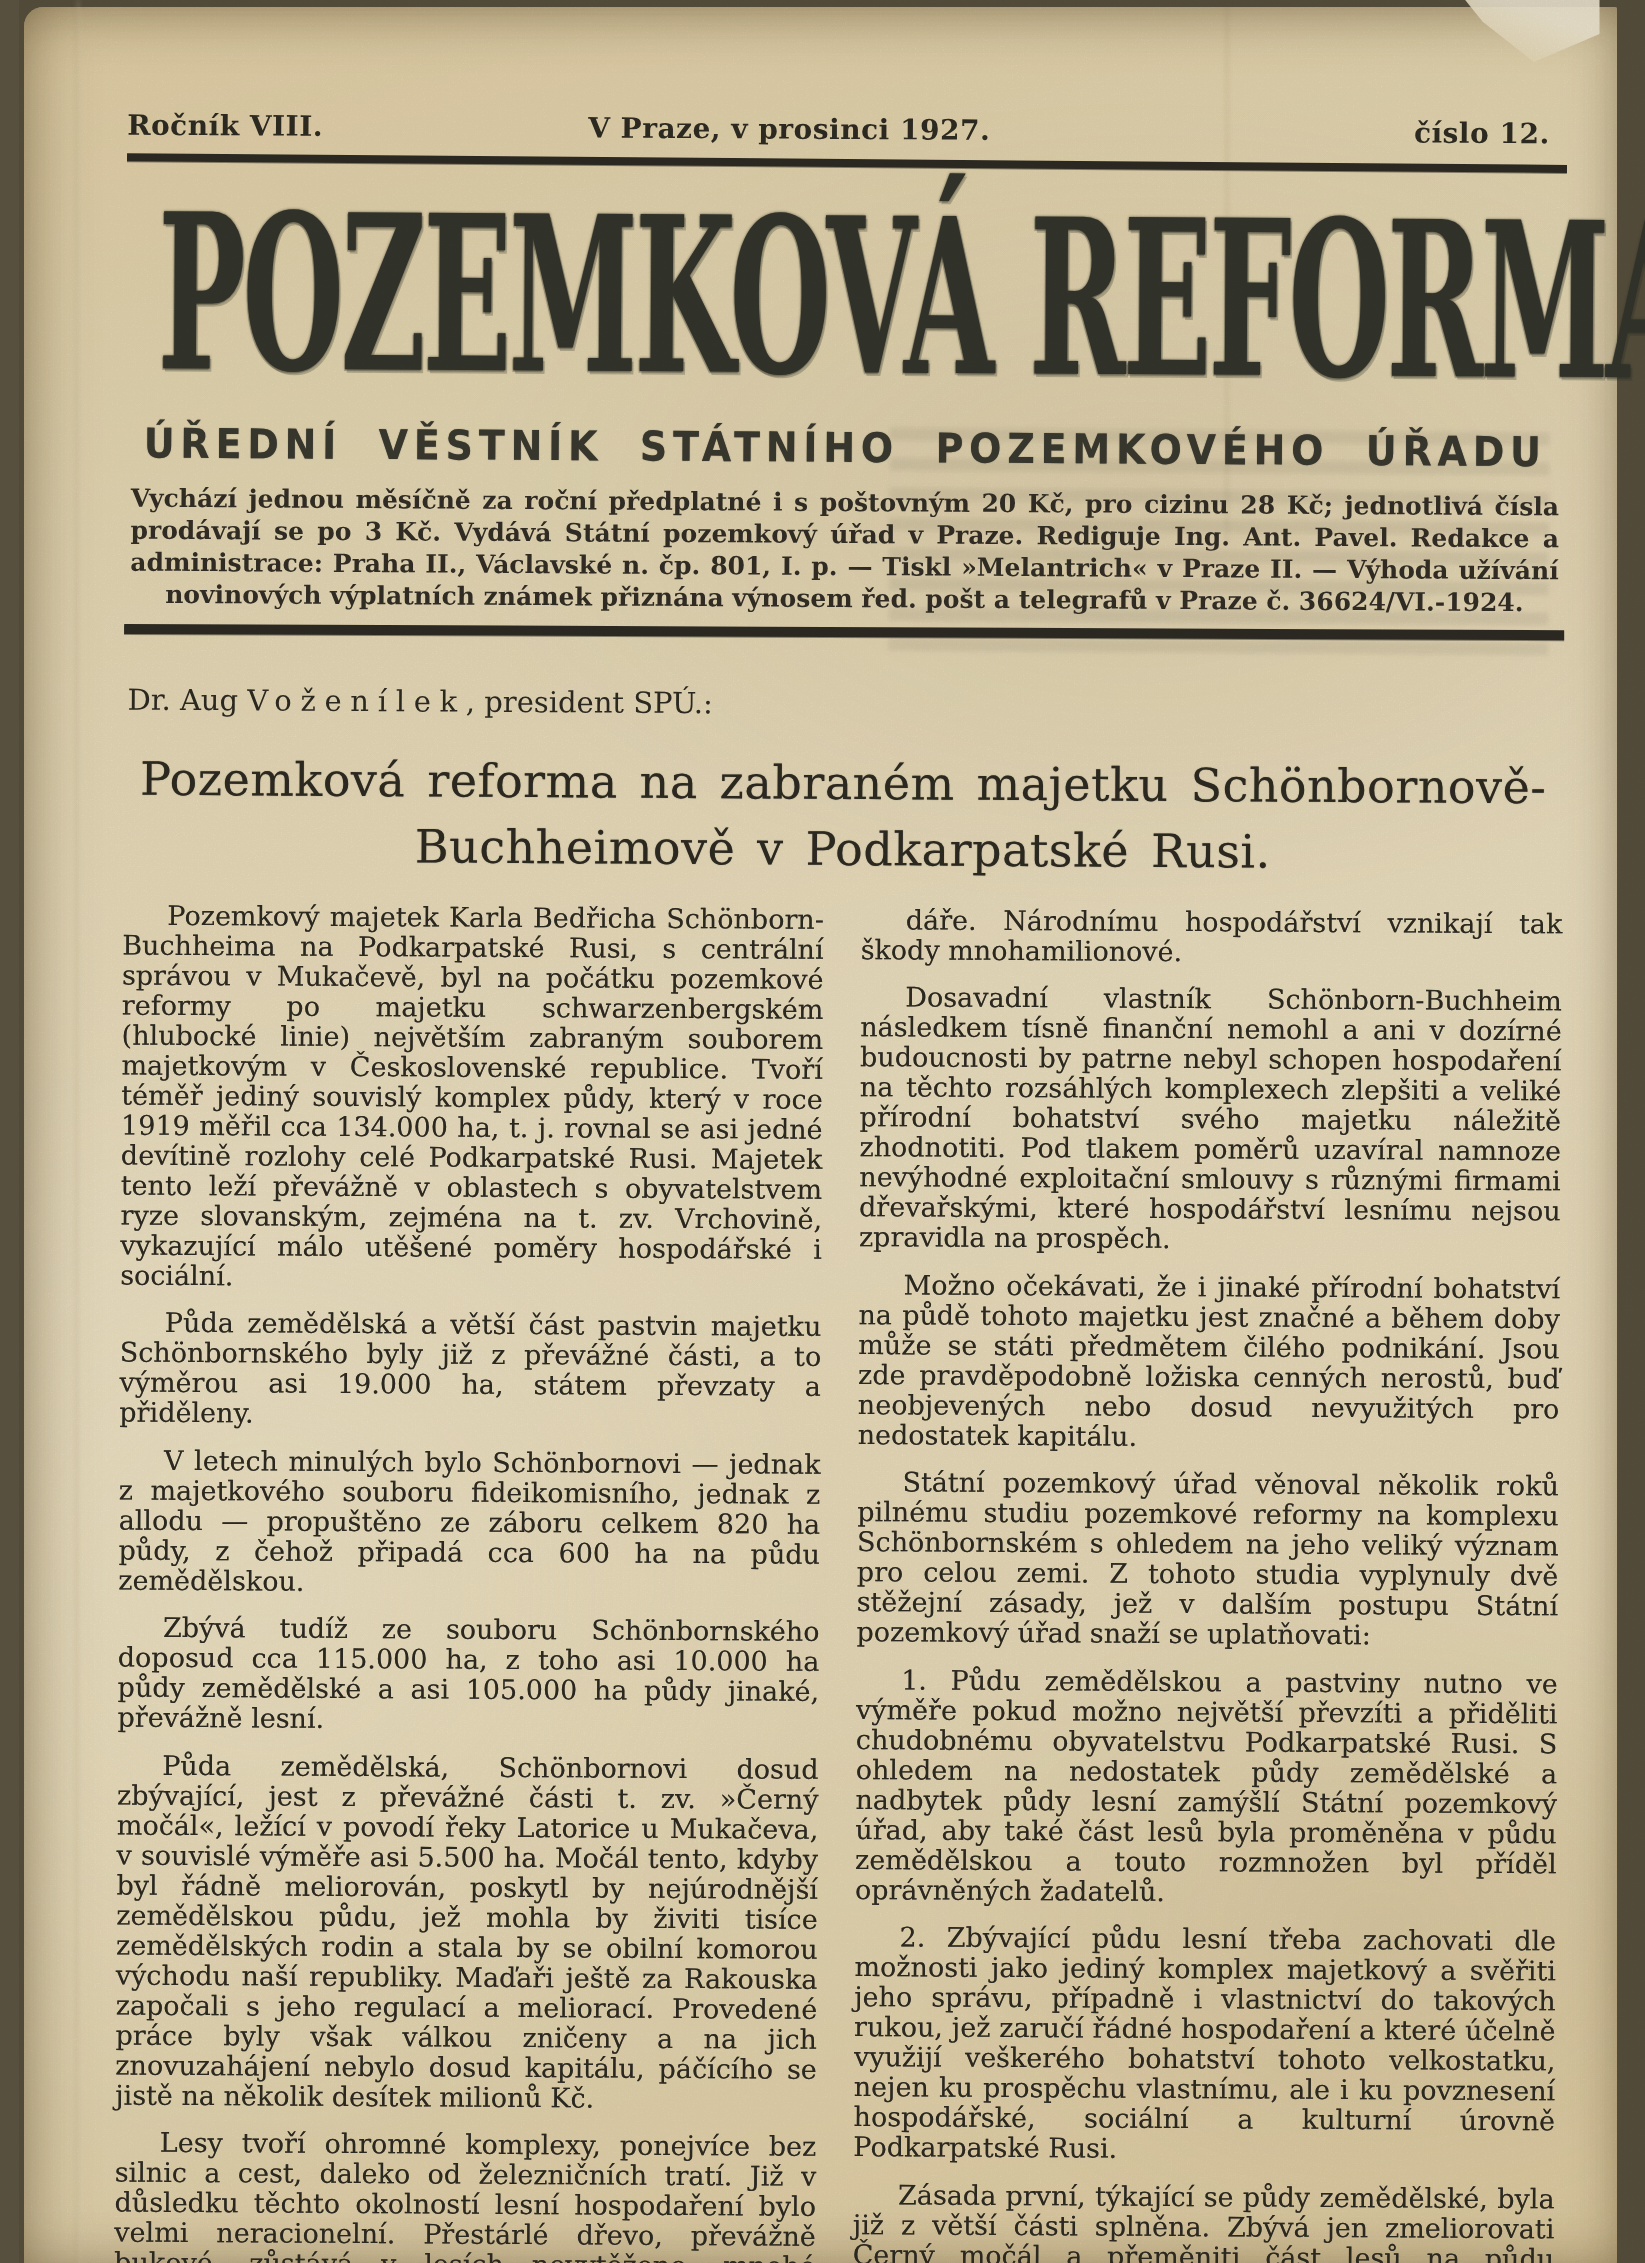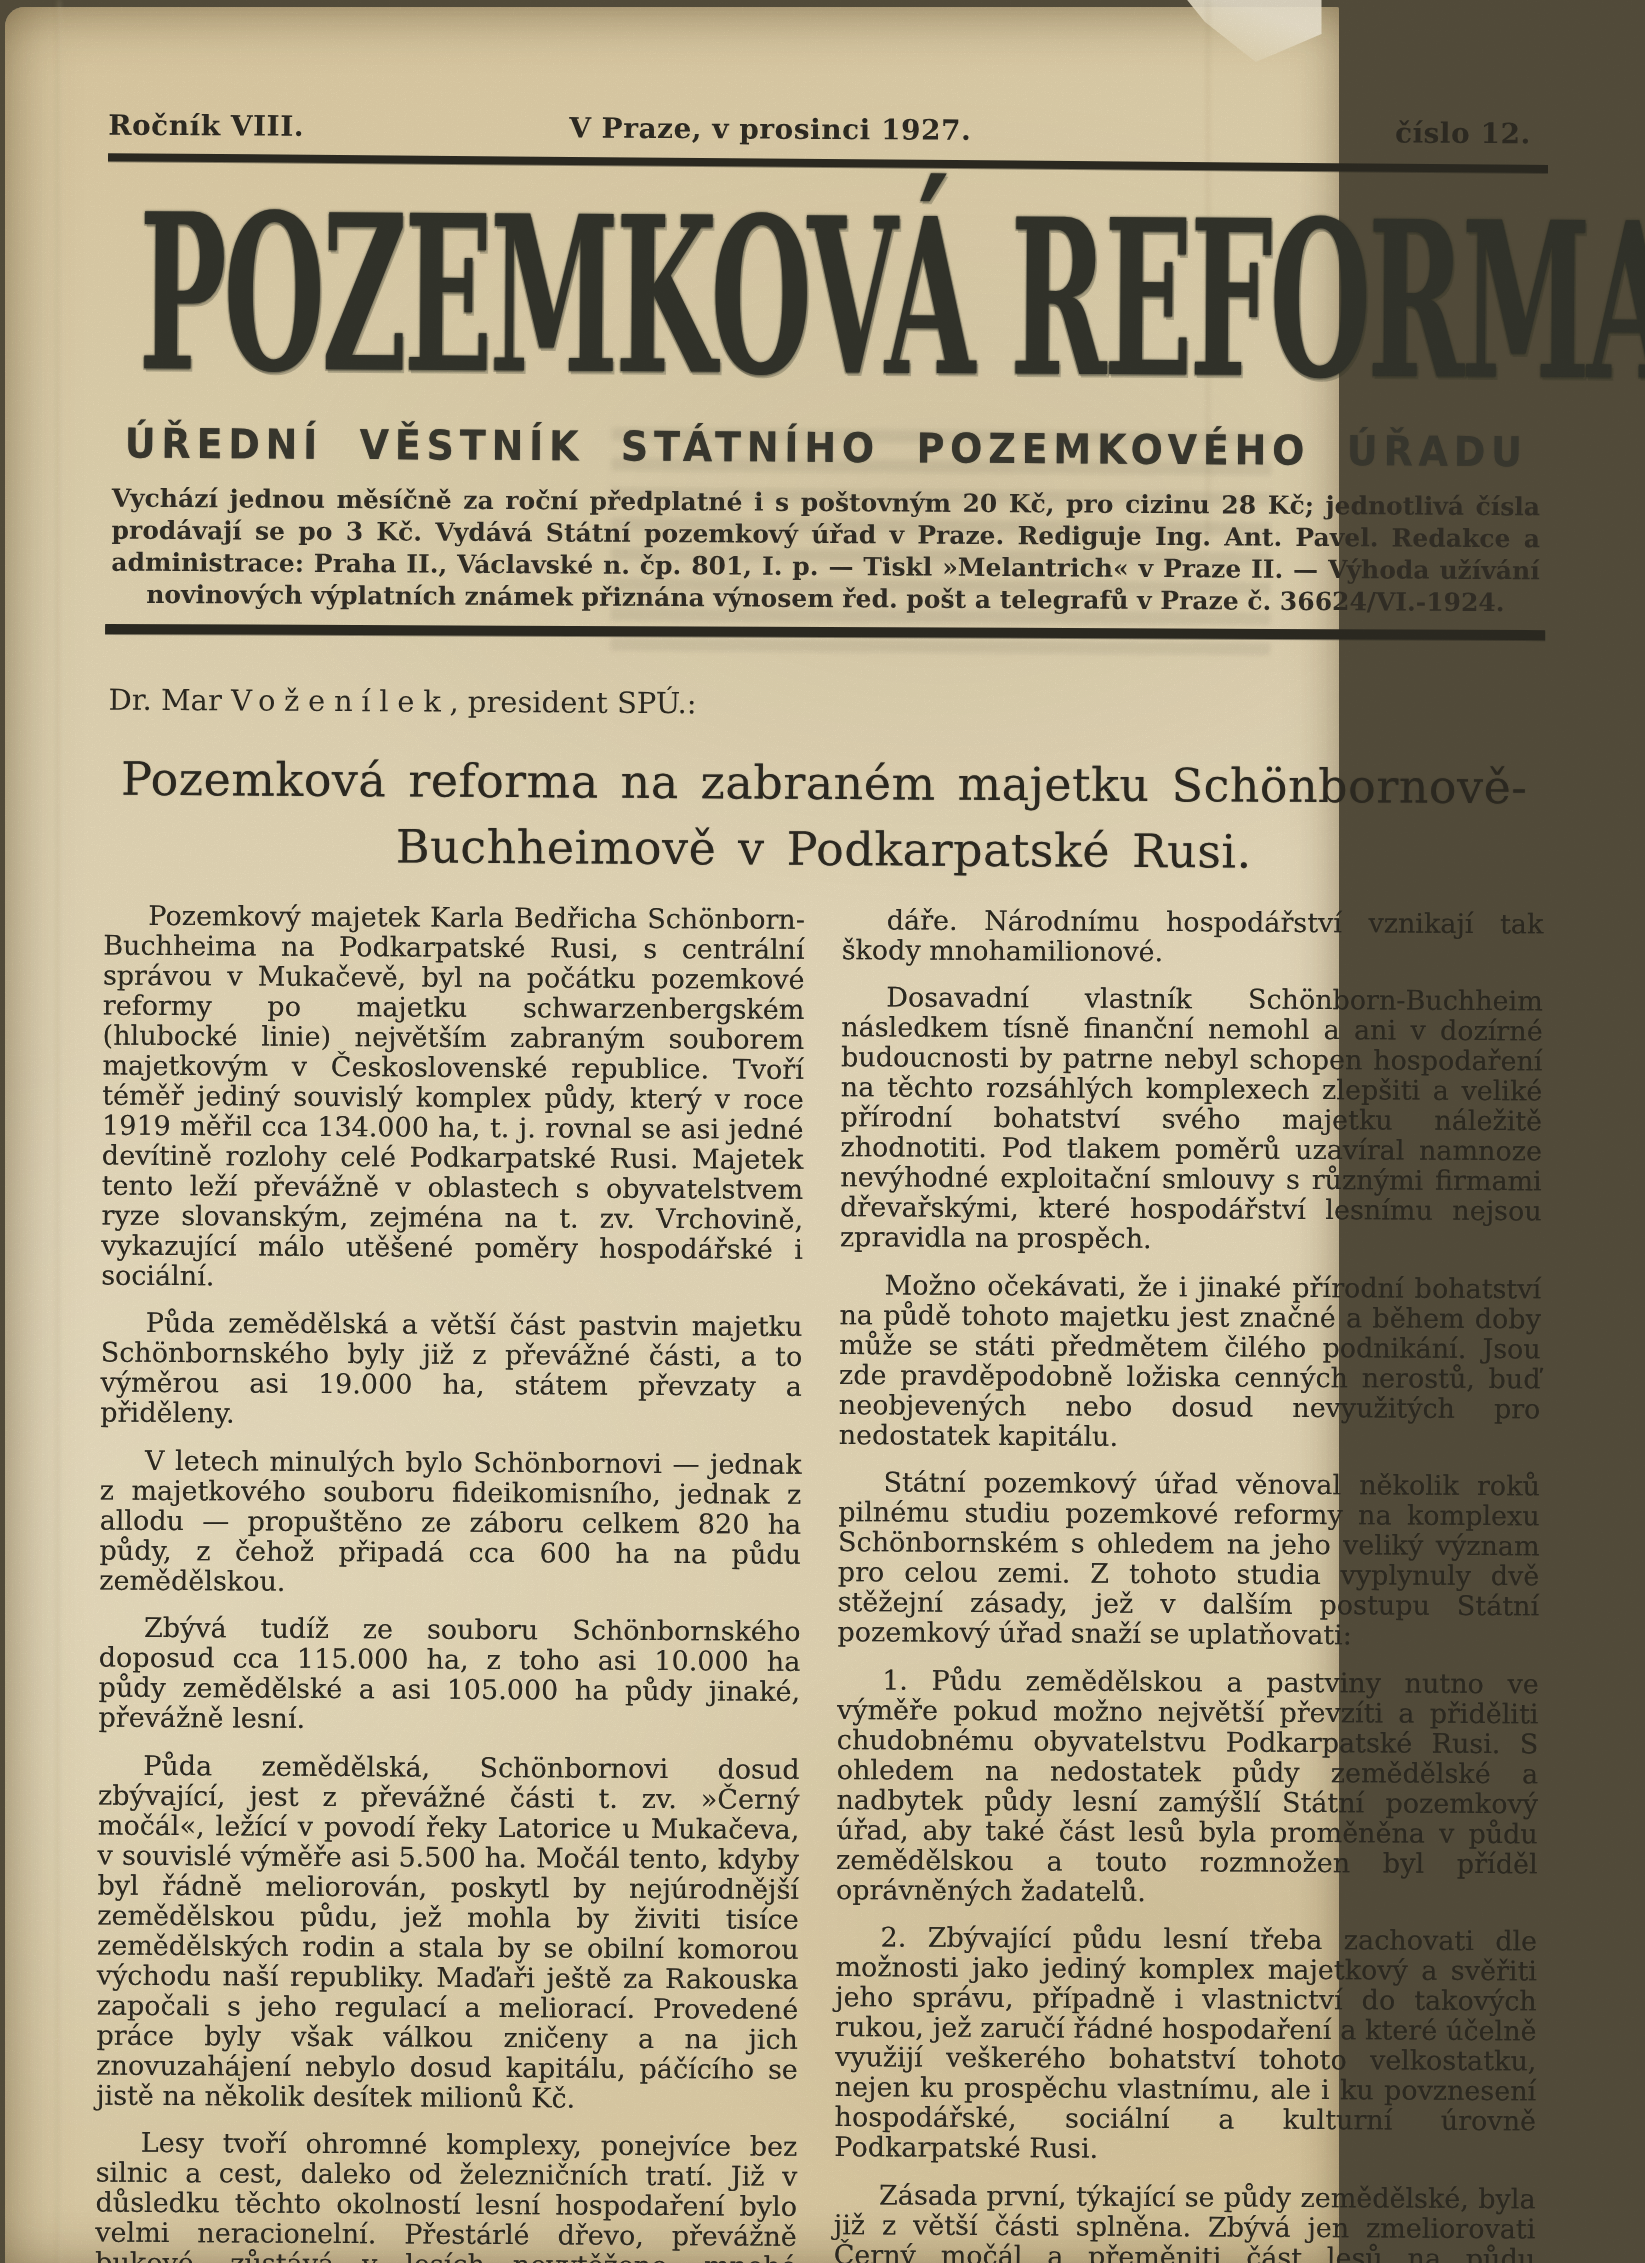--- a/index.html
+++ b/index.html
@@ -2,21 +2,21 @@
 <html lang="cs"><head>
 <meta charset="utf-8">
 <style>
   html,body{margin:0;padding:0;}
   body{
     width:1646px;height:2264px;
     background:#57503e;
     overflow:hidden;
     font-family:"DejaVu Serif", serif;
   }
-  .scan{position:relative;width:1339px;height:2264px;}
+  .scan{position:relative;width:1598px;height:2264px;margin-left:19px;}
   .paper{
     position:absolute;left:4.9px;top:6.8px;right:0;bottom:0;
     background:
       radial-gradient(ellipse 1164px 679px at 70% 22%, rgba(150,125,75,.10), transparent 60%),
       radial-gradient(ellipse 873px 873px at 15% 70%, rgba(255,248,225,.25), transparent 65%),
       radial-gradient(ellipse 679px 485px at 85% 85%, rgba(140,110,60,.10), transparent 70%),
       linear-gradient(168deg,#e4d2aa 0%, #e9dcba 22%, #efe3c6 48%, #ebdebd 72%, #e2d0a6 100%);
     border-radius:19.4px 1.9px 1.9px 1.9px;
     box-shadow:
       inset 33px 0 68px -29px rgba(90,70,35,.38),
@@ -128,21 +128,21 @@
     <div class="masthead-wrap">
       <h1 class="masthead">POZEMKOVÁ REFORMA</h1>
     </div>
 
     <div class="subtitle">ÚŘEDNÍ VĚSTNÍK STÁTNÍHO POZEMKOVÉHO ÚŘADU</div>
 
     <p class="imprint">Vychází jednou měsíčně za roční předplatné i s poštovným 20 Kč, pro cizinu 28 Kč; jednotlivá čísla prodávají se po 3 Kč. Vydává Státní pozemkový úřad v Praze. Rediguje Ing. Ant. Pavel. Redakce a administrace: Praha II., Václavské n. čp. 801, I. p. — Tiskl »Melantrich« v Praze II. — Výhoda užívání novinových výplatních známek přiznána výnosem řed. pošt a telegrafů v Praze č. 36624/VI.-1924.</p>
 
     <div class="rule rule-mid"></div>
 
-    <p class="byline"><span>Dr. Mar </span><span class="spaced">Voženílek</span><span>, president SPÚ.:</span></p>
+    <p class="byline"><span>Dr. Aug </span><span class="spaced">Voženílek</span><span>, president SPÚ.:</span></p>
 
     <h2 class="article-title"><span>Pozemková reforma na zabraném majetku Schönbornově-</span><br><span>Buchheimově v Podkarpatské Rusi.</span></h2>
 
     <div class="columns">
       <div class="col col-left">
           <p class="para">Pozemkový majetek Karla Bedřicha Schönborn-Buchheima na Podkarpatské Rusi, s centrální správou v Mukačevě, byl na počátku pozemkové reformy po majetku schwarzenbergském (hlubocké linie) největším zabraným souborem majetkovým v Československé republice. Tvoří téměř jediný souvislý komplex půdy, který v roce 1919 měřil cca 134.000 ha, t. j. rovnal se asi jedné devítině rozlohy celé Podkarpatské Rusi. Majetek tento leží převážně v oblastech s obyvatelstvem ryze slovanským, zejména na t. zv. Vrchovině, vykazující málo utěšené poměry hospodářské i sociální.</p>
           <p class="para">Půda zemědělská a větší část pastvin majetku Schönbornského byly již z převážné části, a to výměrou asi 19.000 ha, státem převzaty a přiděleny.</p>
           <p class="para">V letech minulých bylo Schönbornovi — jednak z majetkového souboru fideikomisního, jednak z allodu — propuštěno ze záboru celkem 820 ha půdy, z čehož připadá cca 600 ha na půdu zemědělskou.</p>
           <p class="para">Zbývá tudíž ze souboru Schönbornského doposud cca 115.000 ha, z toho asi 10.000 ha půdy zemědělské a asi 105.000 ha půdy jinaké, převážně lesní.</p>
           <p class="para">Půda zemědělská, Schönbornovi dosud zbývající, jest z převážné části t. zv. »Černý močál«, ležící v povodí řeky Latorice u Mukačeva, v souvislé výměře asi 5.500 ha. Močál tento, kdyby byl řádně meliorován, poskytl by nejúrodnější zemědělskou půdu, jež mohla by živiti tisíce zemědělských rodin a stala by se obilní komorou východu naší republiky. Maďaři ještě za Rakouska započali s jeho regulací a meliorací. Provedené práce byly však válkou zničeny a na jich znovuzahájení nebylo dosud kapitálu, páčícího se jistě na několik desítek milionů Kč.</p>

